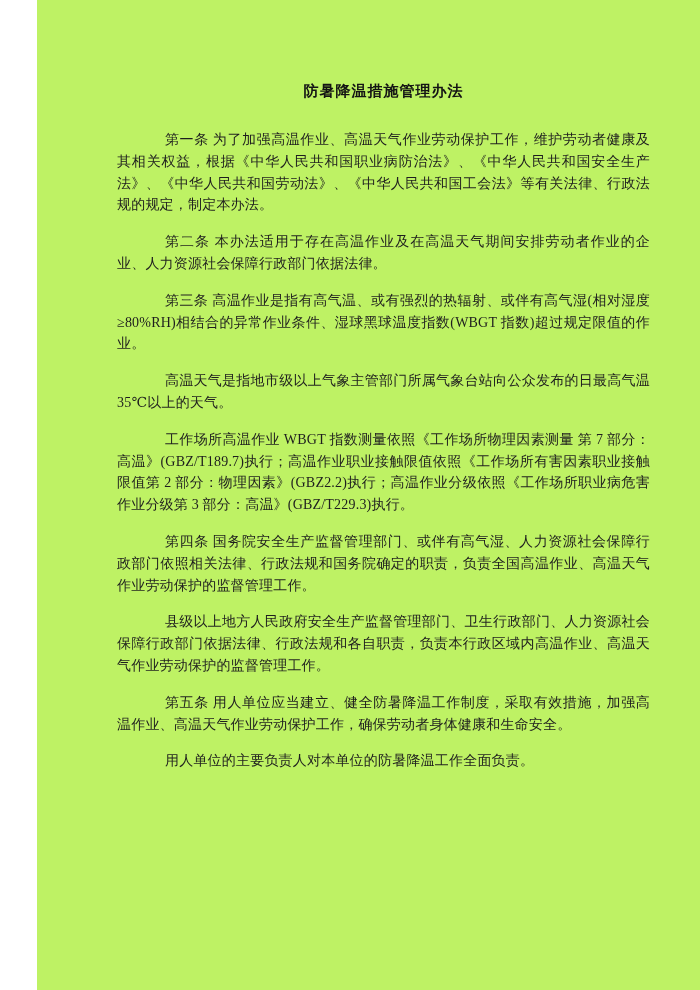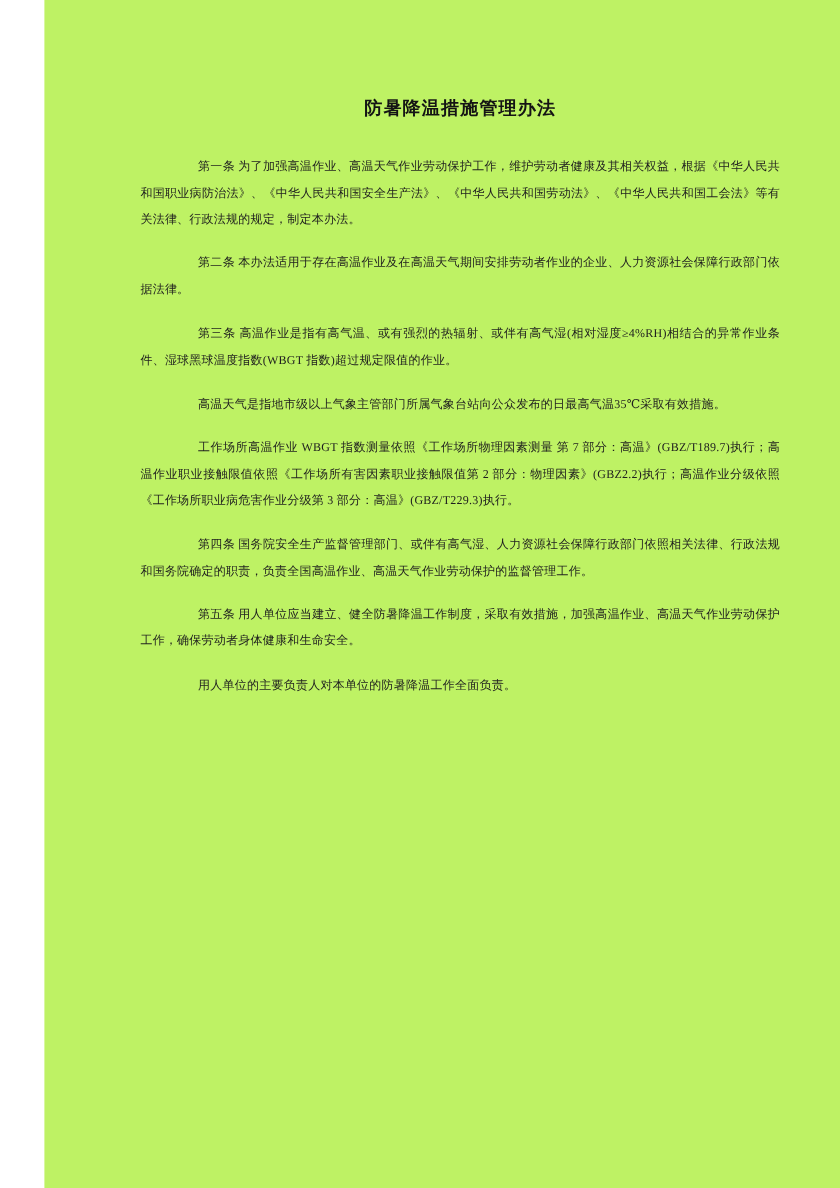--- a/index.html
+++ b/index.html
@@ -23,37 +23,38 @@
     margin: 0 0 27px 0;
     font-size: 15px;
     line-height: 22px;
     font-weight: bold;
     text-align: center;
     letter-spacing: 1px;
     color: #141414;
   }
   .doc-body p {
     margin: 0 0 15px 0;
-    font-size: 10px;
+    font-size: 14px;
     line-height: 21.8px;
     text-align: justify;
     text-indent: 48px;
     letter-spacing: 0.2px;
     word-break: break-all;
   }
 </style>
 </head>
 <body>
 
 <div class="page">
   <h1 class="doc-title">防暑降温措施管理办法</h1>
 
   <div class="doc-body">
     <p>第一条 为了加强高温作业、高温天气作业劳动保护工作，维护劳动者健康及其相关权益，根据《中华人民共和国职业病防治法》、《中华人民共和国安全生产法》、《中华人民共和国劳动法》、《中华人民共和国工会法》等有关法律、行政法规的规定，制定本办法。</p>
     <p>第二条 本办法适用于存在高温作业及在高温天气期间安排劳动者作业的企业、人力资源社会保障行政部门依据法律。</p>
-    <p>第三条 高温作业是指有高气温、或有强烈的热辐射、或伴有高气湿(相对湿度≥4%RH)相结合的异常作业条件、湿球黑球温度指数(WBGT 指数)超过规定限值的作业。</p>
-    <p>高温天气是指地市级以上气象主管部门所属气象台站向公众发布的日最高气温35℃采取有效措施。</p>
+    <p>第三条 高温作业是指有高气温、或有强烈的热辐射、或伴有高气湿(相对湿度≥80%RH)相结合的异常作业条件、湿球黑球温度指数(WBGT 指数)超过规定限值的作业。</p>
+    <p>高温天气是指地市级以上气象主管部门所属气象台站向公众发布的日最高气温35℃以上的天气。</p>
     <p>工作场所高温作业 WBGT 指数测量依照《工作场所物理因素测量 第 7 部分：高温》(GBZ/T189.7)执行；高温作业职业接触限值依照《工作场所有害因素职业接触限值第 2 部分：物理因素》(GBZ2.2)执行；高温作业分级依照《工作场所职业病危害作业分级第 3 部分：高温》(GBZ/T229.3)执行。</p>
     <p>第四条 国务院安全生产监督管理部门、或伴有高气湿、人力资源社会保障行政部门依照相关法律、行政法规和国务院确定的职责，负责全国高温作业、高温天气作业劳动保护的监督管理工作。</p>
+    <p>县级以上地方人民政府安全生产监督管理部门、卫生行政部门、人力资源社会保障行政部门依据法律、行政法规和各自职责，负责本行政区域内高温作业、高温天气作业劳动保护的监督管理工作。</p>
     <p>第五条 用人单位应当建立、健全防暑降温工作制度，采取有效措施，加强高温作业、高温天气作业劳动保护工作，确保劳动者身体健康和生命安全。</p>
     <p>用人单位的主要负责人对本单位的防暑降温工作全面负责。</p>
   </div>
 </div>
 
 </body></html>

